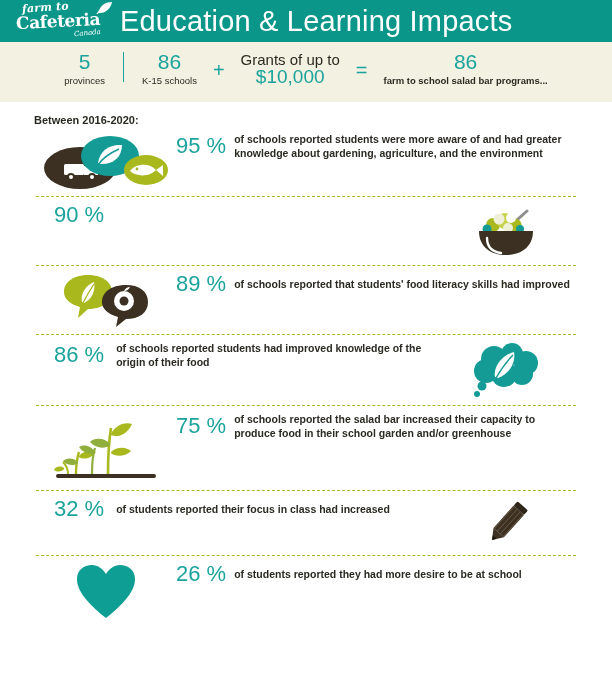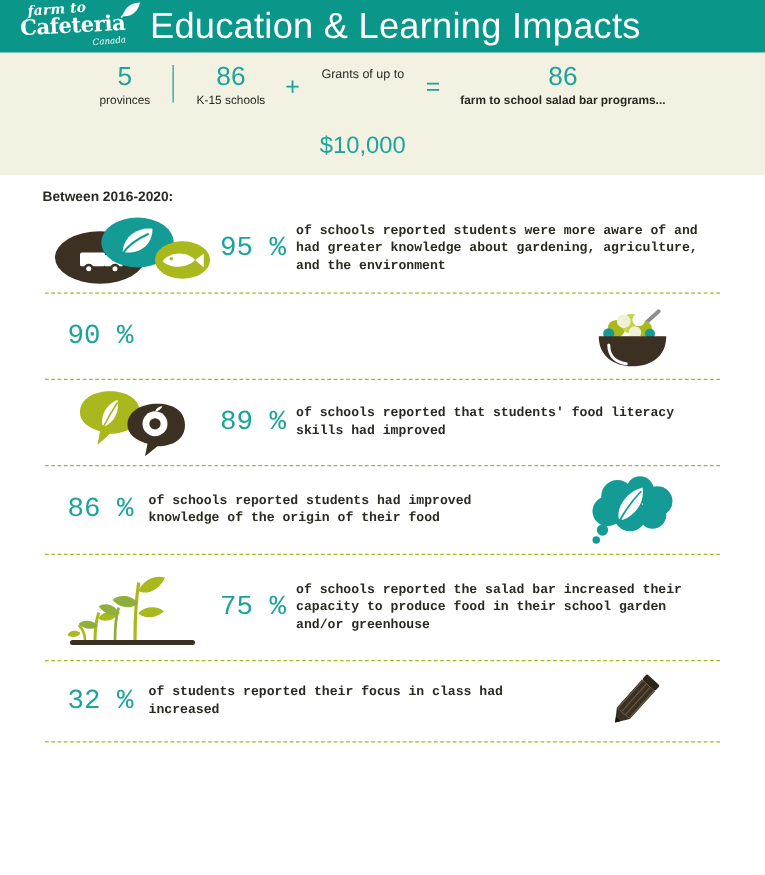--- a/index.html
+++ b/index.html
@@ -97,30 +97,29 @@
     color: #1ba39c;
     font-size: 21px;
     line-height: 24px;
     font-weight: normal;
   }
   .eq-money {
     color: #1ba39c;
     font-size: 19px;
     line-height: 22px;
     font-weight: normal;
-    margin-top: 40px;
   }
   .eq-label {
     font-size: 9.5px;
     line-height: 13px;
     color: #2b2a22;
     white-space: nowrap;
   }
   .eq-label.small-top {
-    font-size: 10px;
+    font-size: 15px;
     line-height: 13px;
     padding-top: 3px;
   }
   .eq-label.bold {
     font-weight: bold;
     font-size: 9.5px;
   }
   .eq-op {
     color: #1ba39c;
     font-size: 20px;
@@ -147,25 +146,24 @@
     font-size: 11px;
     font-weight: bold;
     color: #2b2a22;
     padding: 12px 6px 0 34px;
   }
   .rows {
     padding: 0 0 0 0;
   }
   .row {
     display: flex;
-    align-items: center;
+    align-items: flex-start;
     min-height: 62px;
     padding: 6px 36px 6px 36px;
     box-sizing: border-box;
-    font-family: Liberation Mono, monospace;
   }
   .divider {
     border-top: 1.5px dashed #a9b81d;
     margin: 0 36px;
     height: 0;
   }
   .icon-box {
     width: 140px;
     flex: 0 0 140px;
     display: flex;
@@ -386,14 +384,25 @@
           <path d="M25 8 v30 M29 8 v30 M33 8 v30 M37 8 v30" stroke="#6b5b46" stroke-width="0.9"></path>
           <path d="M24 38 L31 48 L38 38 Z" fill="#3b3022"></path>
           <path d="M28.5 44 L31 48 L33.5 44 Z" fill="#1a140d"></path>
         </g>
       </svg>
     </div>
   </div>
 
   <div class="divider"></div>
 
+  <div class="row icon-left">
+    <div class="icon-box">
+      <svg width="66" height="60" viewBox="0 0 66 60">
+        <path d="M33 56 C10 38 4 26 4 17 C4 8 11 3 19 3 C25 3 30 7 33 12 C36 7 41 3 47 3 C55 3 62 8 62 17 C62 26 56 38 33 56 Z" fill="#0f9e93"></path>
+      </svg>
+    </div>
+    <div class="stat">
+      <div class="pct">26 %</div>
+      <div class="desc">of students reported they had more desire to be at school</div>
+    </div>
+  </div>
 
 </div>
 
 </body></html>

